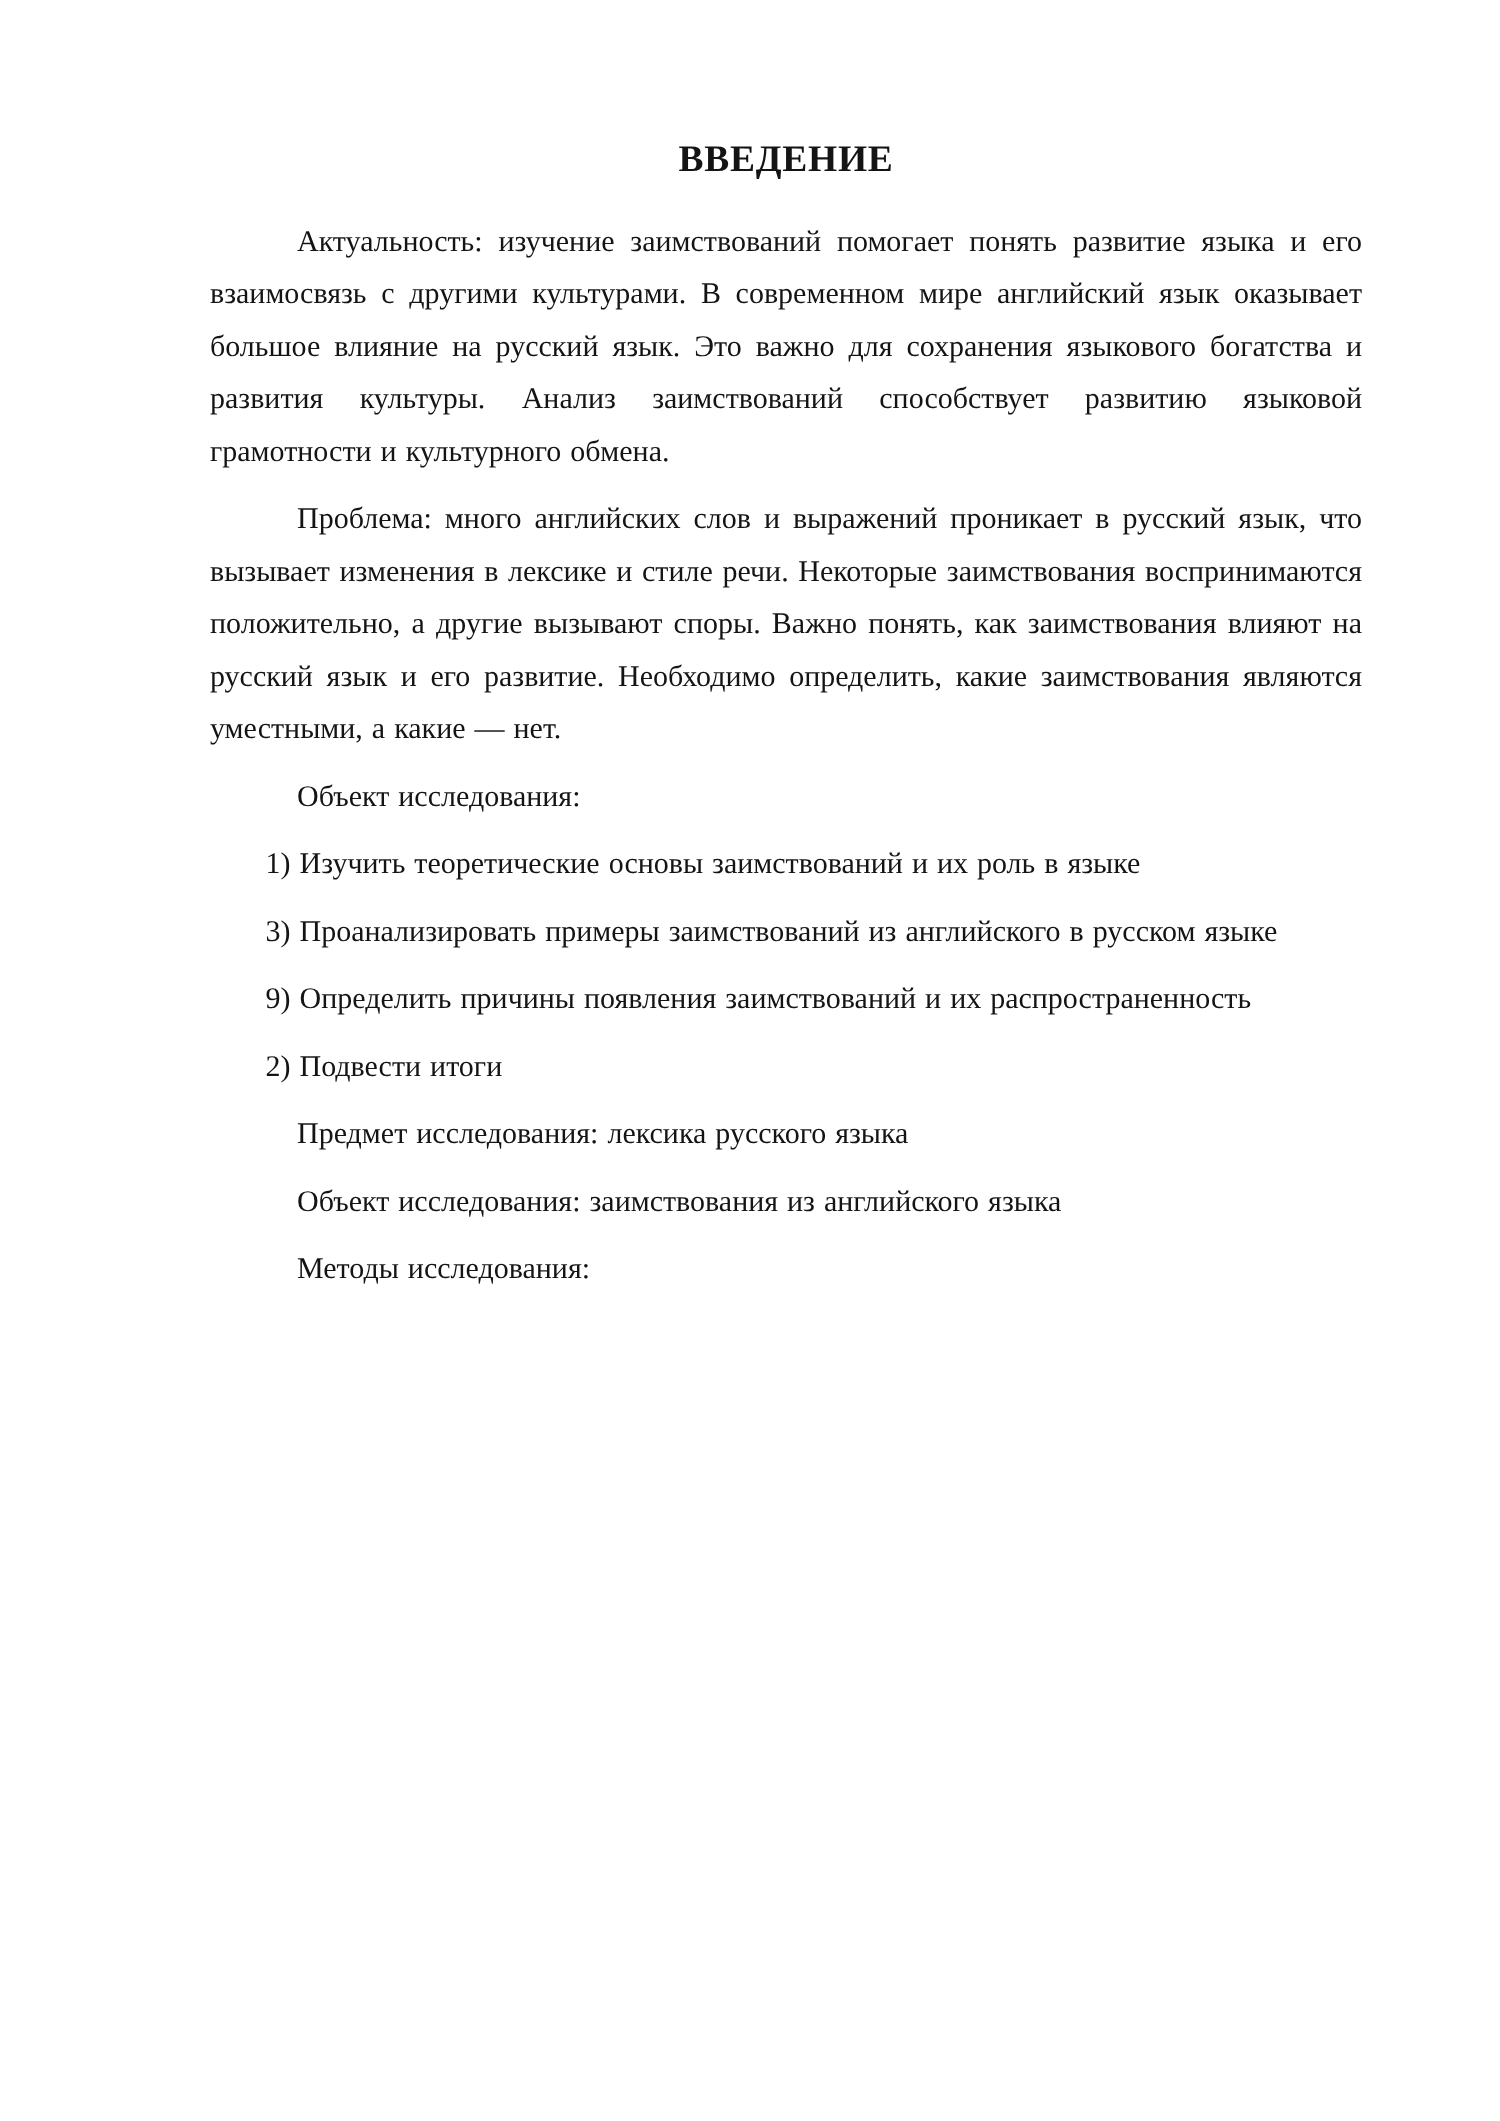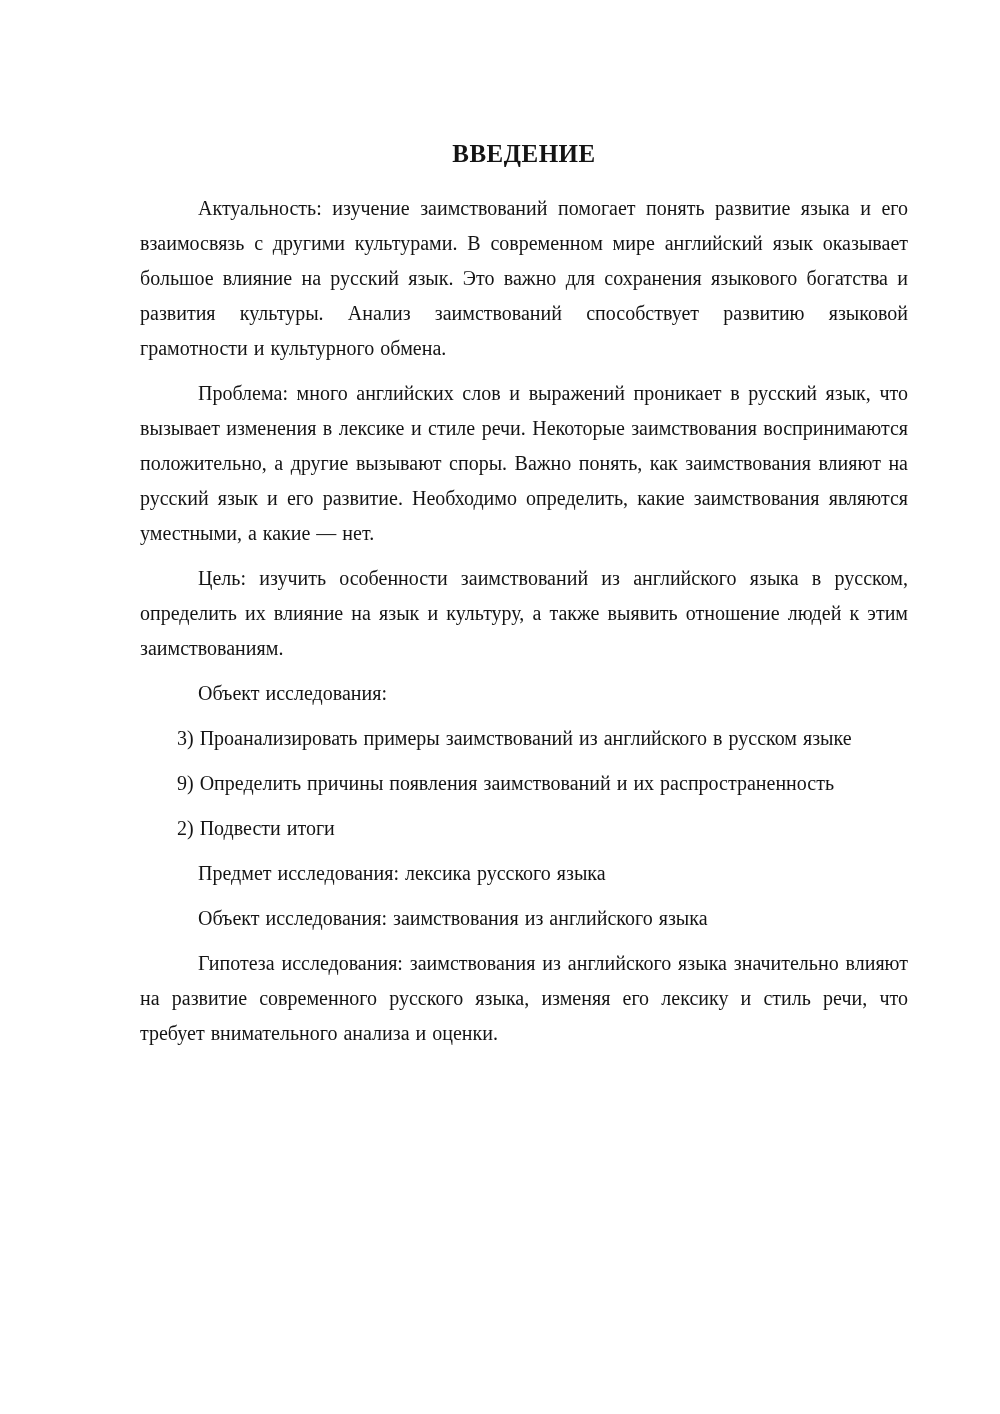--- a/index.html
+++ b/index.html
@@ -10,21 +10,20 @@
   .doc-page {
     position: relative;
     width: 1000px;
     height: 998px;
     box-sizing: border-box;
     background: #ffffff;
     padding: 92px 92px 0 140px;
     font-family: "Liberation Serif", "DejaVu Serif", serif;
     color: #141414;
     overflow: hidden;
-    margin-top: 47px;
   }
   .doc-title {
     font-size: 25px;
     line-height: 30px;
     font-weight: bold;
     text-align: center;
     letter-spacing: 0.5px;
     margin: 0 0 22px 0;
   }
   .para {
@@ -53,35 +52,34 @@
 <body>
 
 <div class="doc-page">
 
   <h1 class="doc-title">ВВЕДЕНИЕ</h1>
 
   <p class="para">Актуальность: изучение заимствований помогает понять развитие языка и его взаимосвязь с другими культурами. В современном мире английский язык оказывает большое влияние на русский язык. Это важно для сохранения языкового богатства и развития культуры. Анализ заимствований способствует развитию языковой грамотности и культурного обмена.</p>
 
   <p class="para">Проблема: много английских слов и выражений проникает в русский язык, что вызывает изменения в лексике и стиле речи. Некоторые заимствования воспринимаются положительно, а другие вызывают споры. Важно понять, как заимствования влияют на русский язык и его развитие. Необходимо определить, какие заимствования являются уместными, а какие — нет.</p>
 
-  <p class="para">Цель: изучить особенности заимствований из английского языка в русском, определить их влияние на язык и культуру, а также выявить отношение людей к этим заимствованиям.</p>
 
   <p class="para">Объект исследования:</p>
 
+  <p class="para task">1) Изучить теоретические основы заимствований и их роль в языке</p>
 
   <p class="para task">3) Проанализировать примеры заимствований из английского в русском языке</p>
 
   <p class="para task">9) Определить причины появления заимствований и их распространенность</p>
 
 
   <p class="para task">2) Подвести итоги</p>
 
   <p class="para">Предмет исследования: лексика русского языка</p>
 
   <p class="para">Объект исследования: заимствования из английского языка</p>
 
-  <p class="para">Гипотеза исследования: заимствования из английского языка значительно влияют на развитие современного русского языка, изменяя его лексику и стиль речи, что требует внимательного анализа и оценки.</p>
 
   <p class="para">Методы исследования:</p>
 
   <div class="page-number">3</div>
 
 </div>
 
 </body></html>

